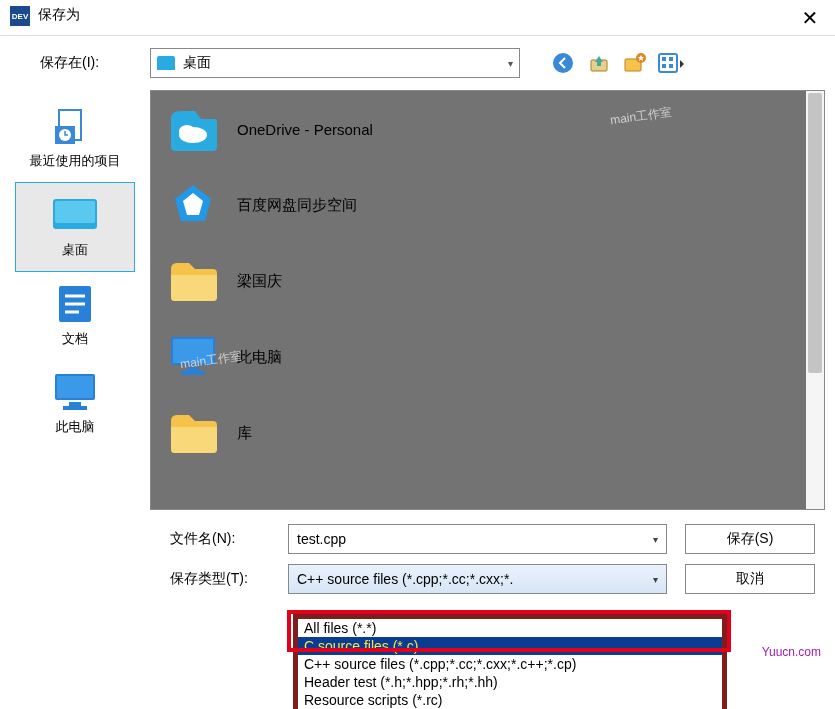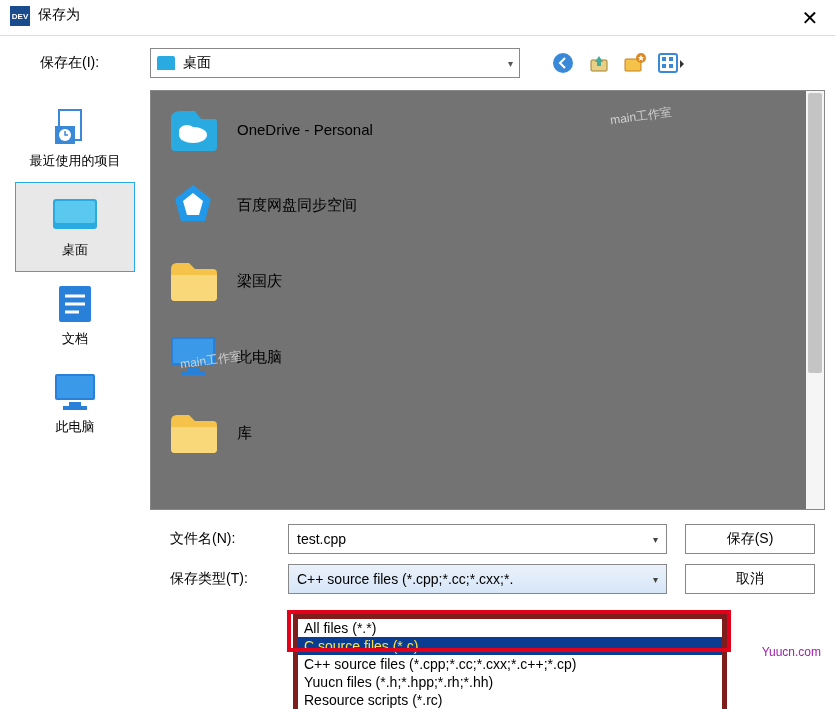--- a/index.html
+++ b/index.html
@@ -217,21 +217,21 @@
       <div class="arrow">▾</div>
     </div>
     <button class="btn">取消</button>
   </div>
 </div>
 
 <div class="dropdown">
   <div class="opt">All files (*.*)</div>
   <div class="opt sel">C source files (*.c)</div>
   <div class="opt">C++ source files (*.cpp;*.cc;*.cxx;*.c++;*.cp)</div>
-  <div class="opt">Yuucn files (*.h;*.hpp;*.rh;*.hh)</div>
+  <div class="opt">Header test (*.h;*.hpp;*.rh;*.hh)</div>
   <div class="opt">Resource scripts (*.rc)</div>
 </div>
 
 <div class="red-box"></div>
 
 <div class="watermark wm1">main工作室</div>
 <div class="watermark wm2">main工作室</div>
 <div class="site">Yuucn.com</div>
 
 </body></html>

